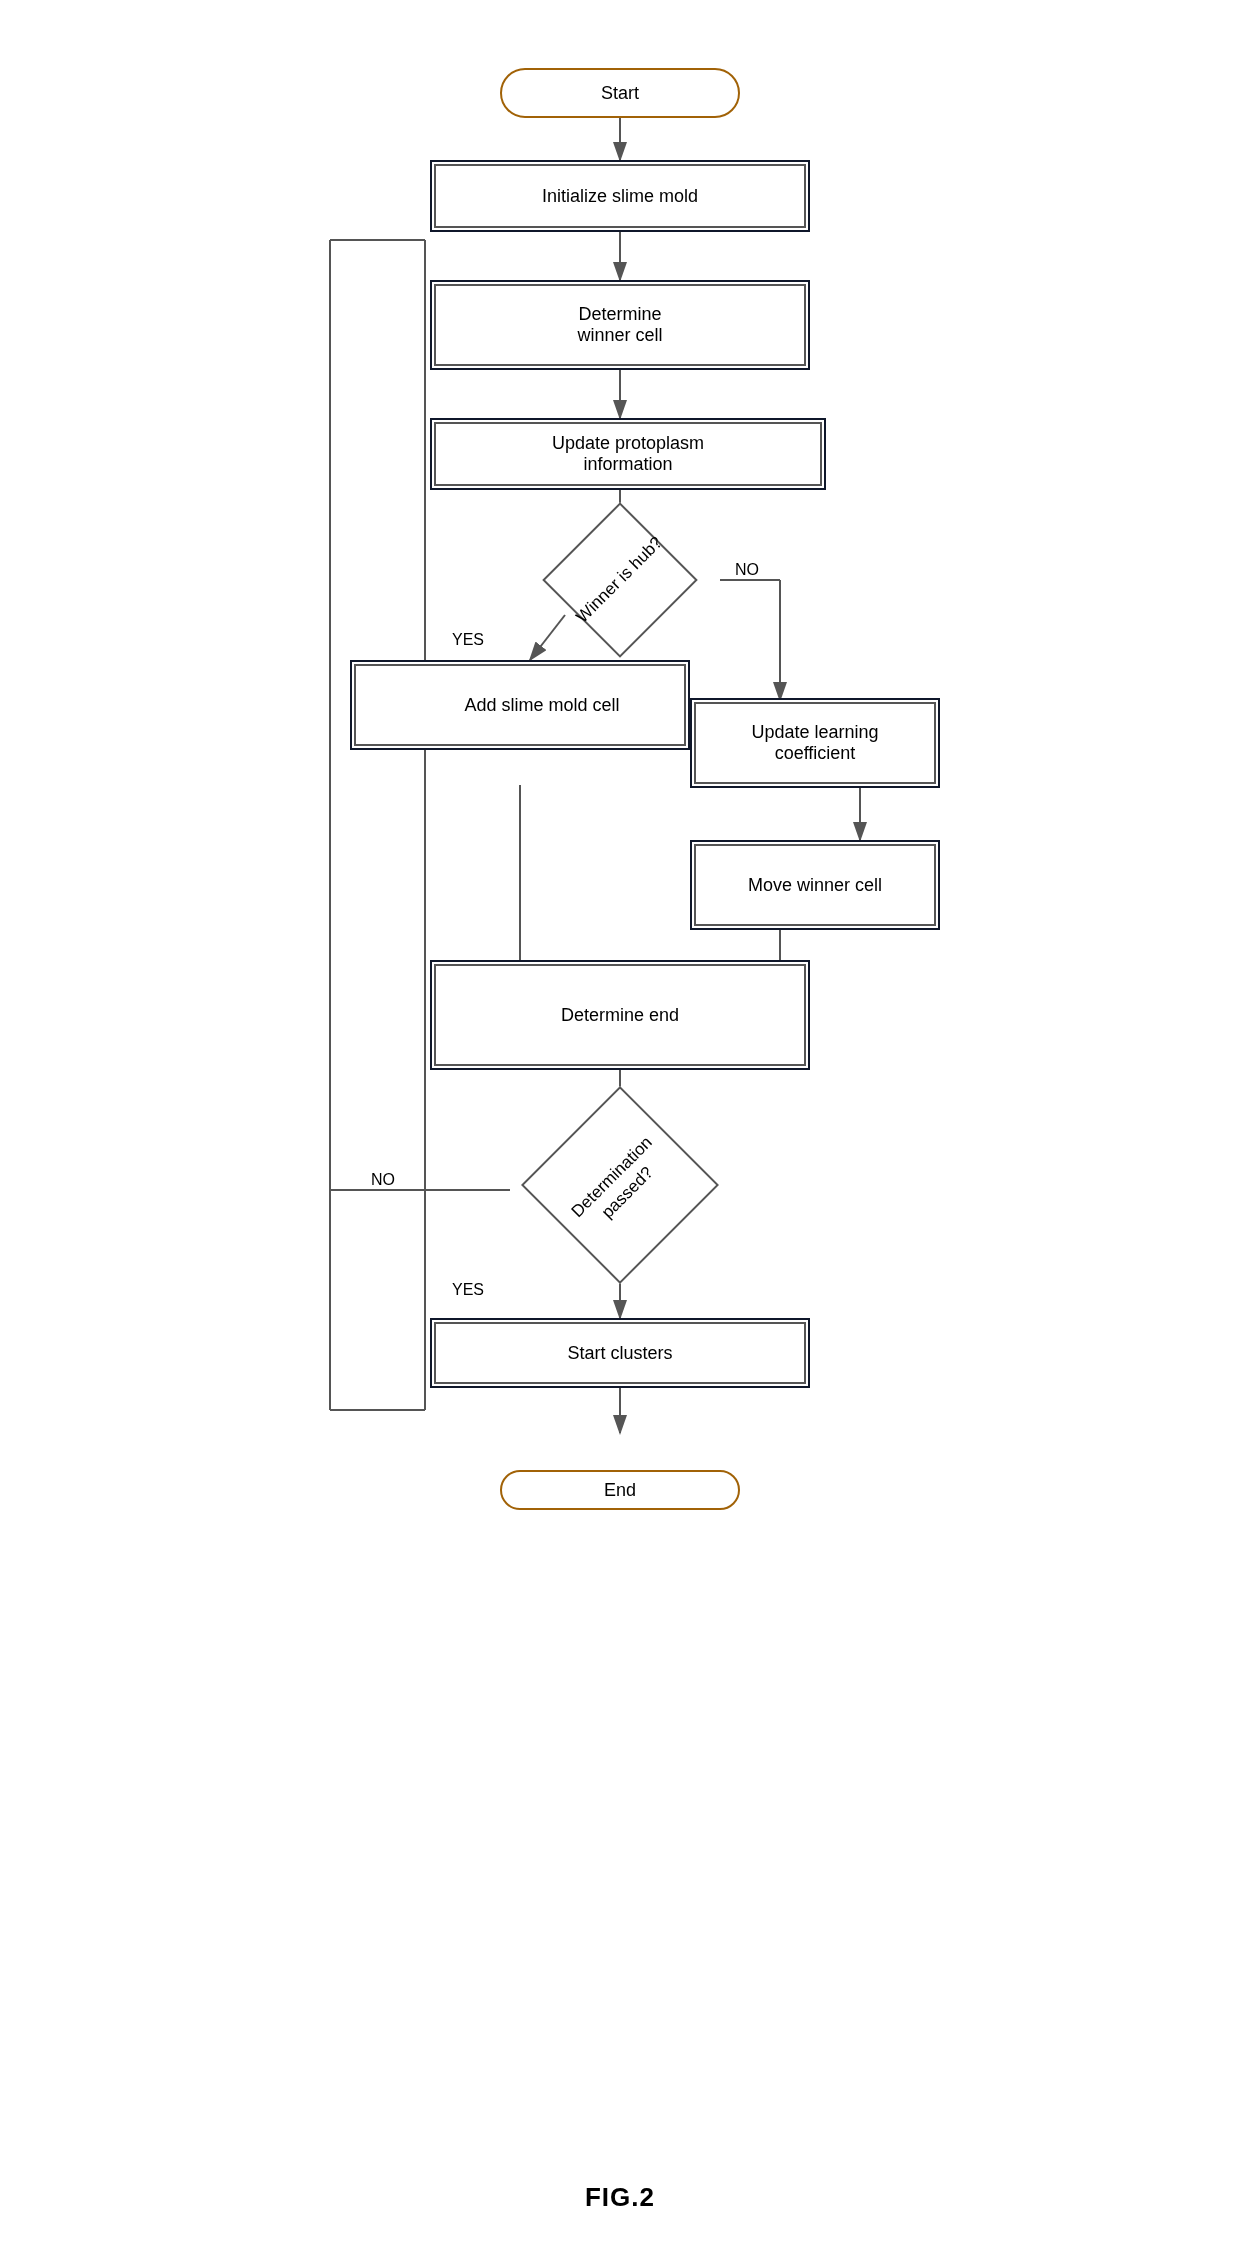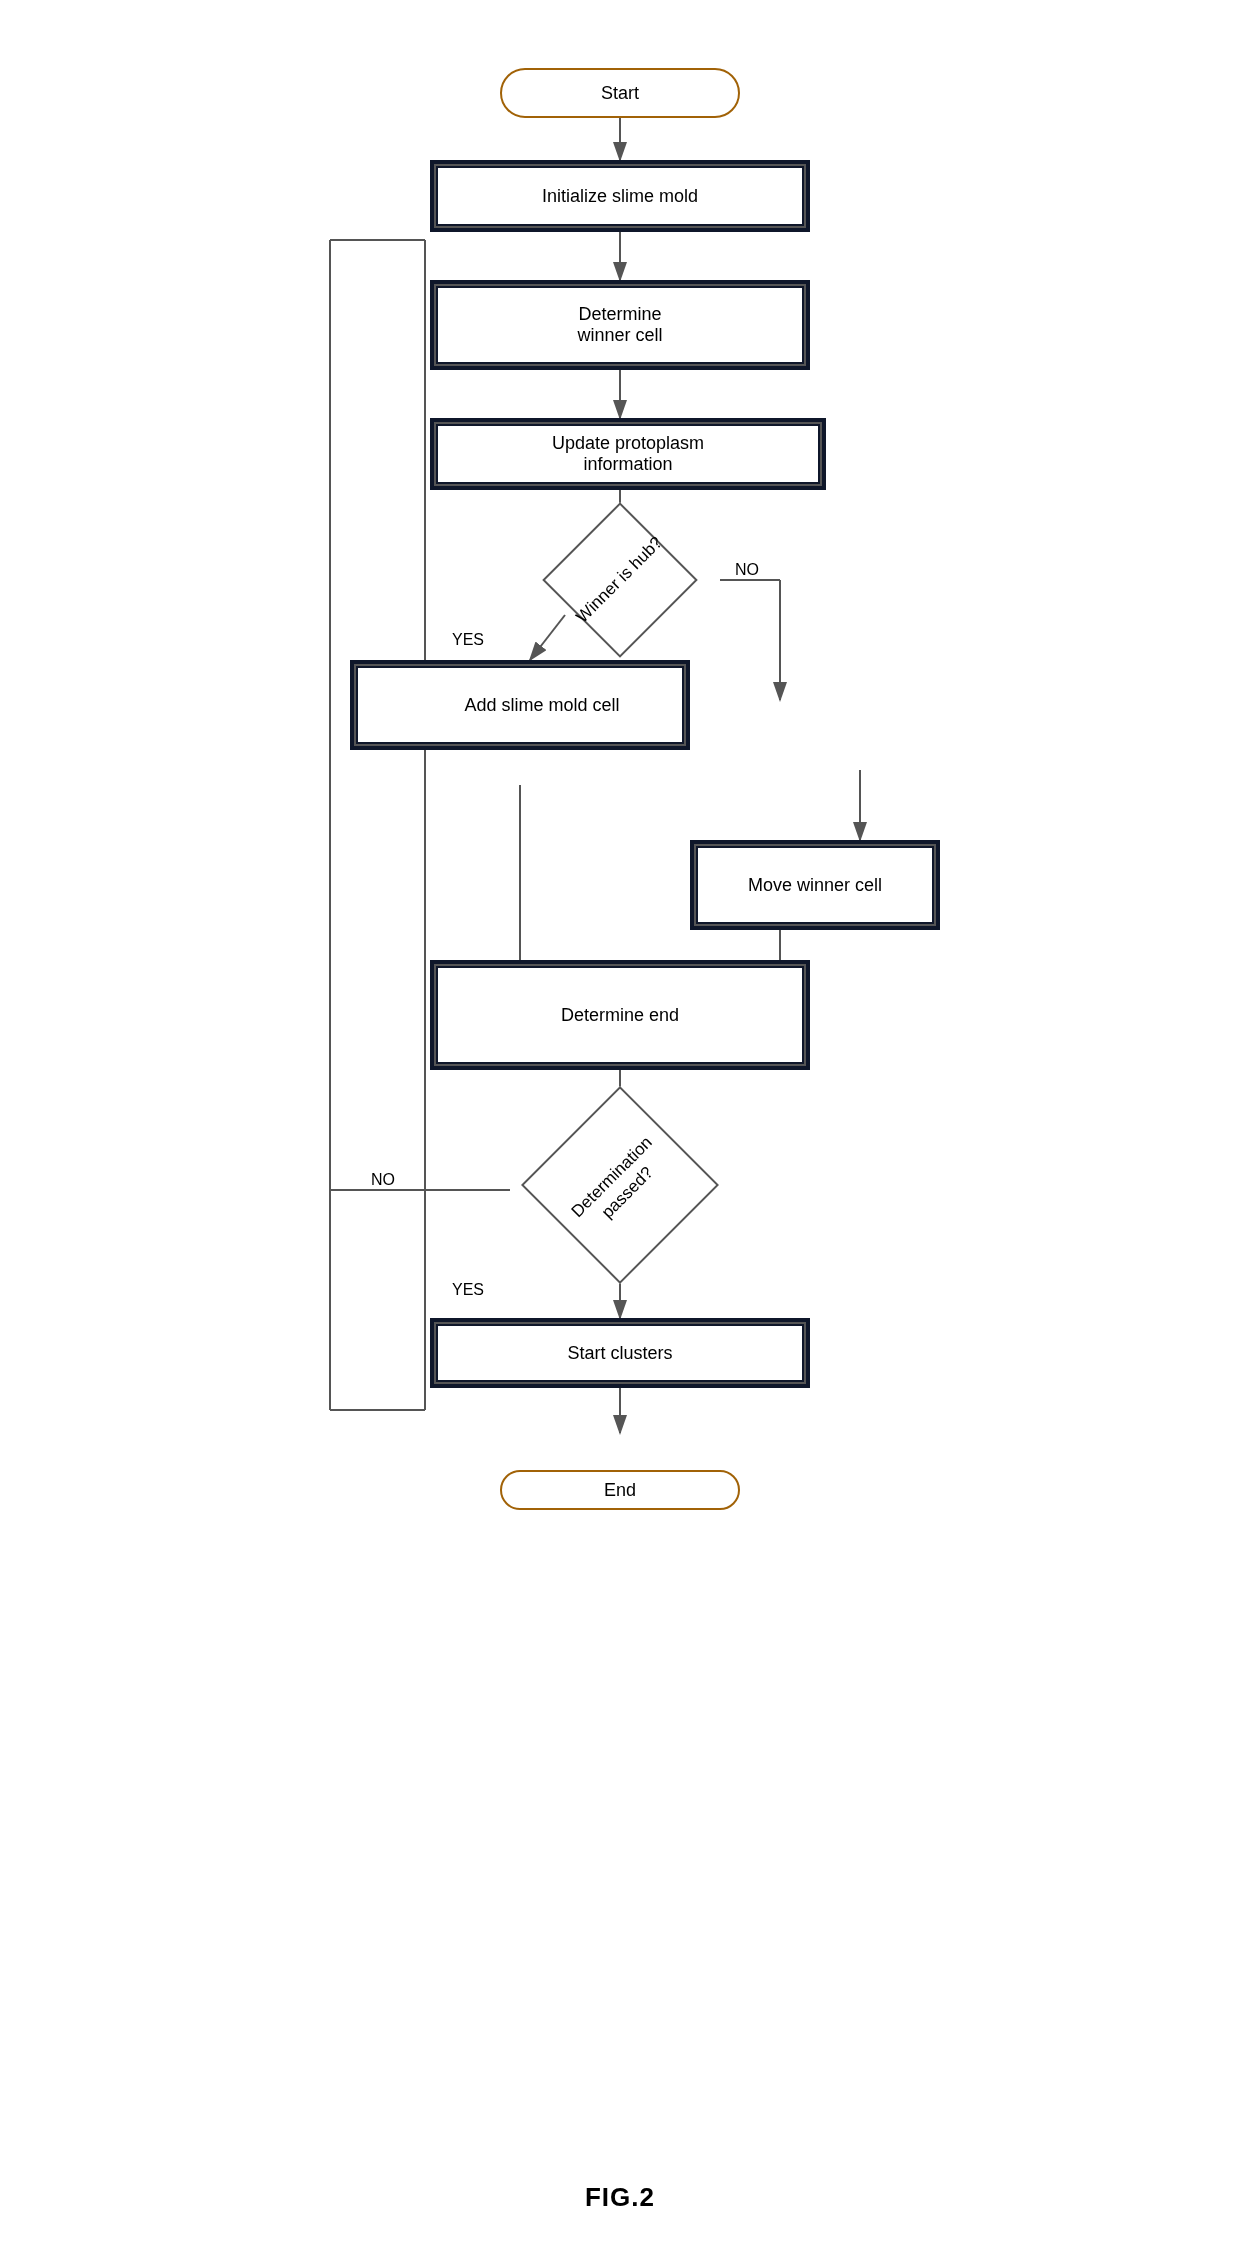--- a/index.html
+++ b/index.html
@@ -31,21 +31,21 @@
       color: #000;
     }
 
     .fc-rounded {
       border: 2px solid #a16207;
       border-radius: 30px;
       background: #fff;
     }
 
     .fc-rect-double {
-      border: 8px solid #0f172a;
+      border: 2px solid #0f172a;
       background: #fff;
       
       outline: 2px solid #555;
       outline-offset: -6px;
     }
 
     .fc-diamond {
       background: #fff;
       transform: rotate(45deg);
     }
@@ -155,20 +155,23 @@
   </div>
 
   <div class="fc-node" style="left:452px; top:518px; width:50px; height:24px; font-size:16px;">
     <span>NO</span>
   </div>
 
   <div class="fc-node fc-rect-double" style="left:80px; top:620px; width:340px; height:90px;padding-left:44px;">
     <span>Add slime mold cell</span>
   </div>
 
+  <div class="fc-node fc-rect-double" style="left:420px; top:658px; width:250px; height:90px;">
+    <span>Update learning<br>coefficient</span>
+  </div>
 
   <div class="fc-node fc-rect-double" style="left:420px; top:800px; width:250px; height:90px;">
     <span>Move winner cell</span>
   </div>
 
   <div class="fc-node fc-rect-double" style="left:160px; top:920px; width:380px; height:110px;">
     <span>Determine end</span>
   </div>
 
   <div class="fc-node" style="left:200px; top:1060px; width:300px; height:170px;">

